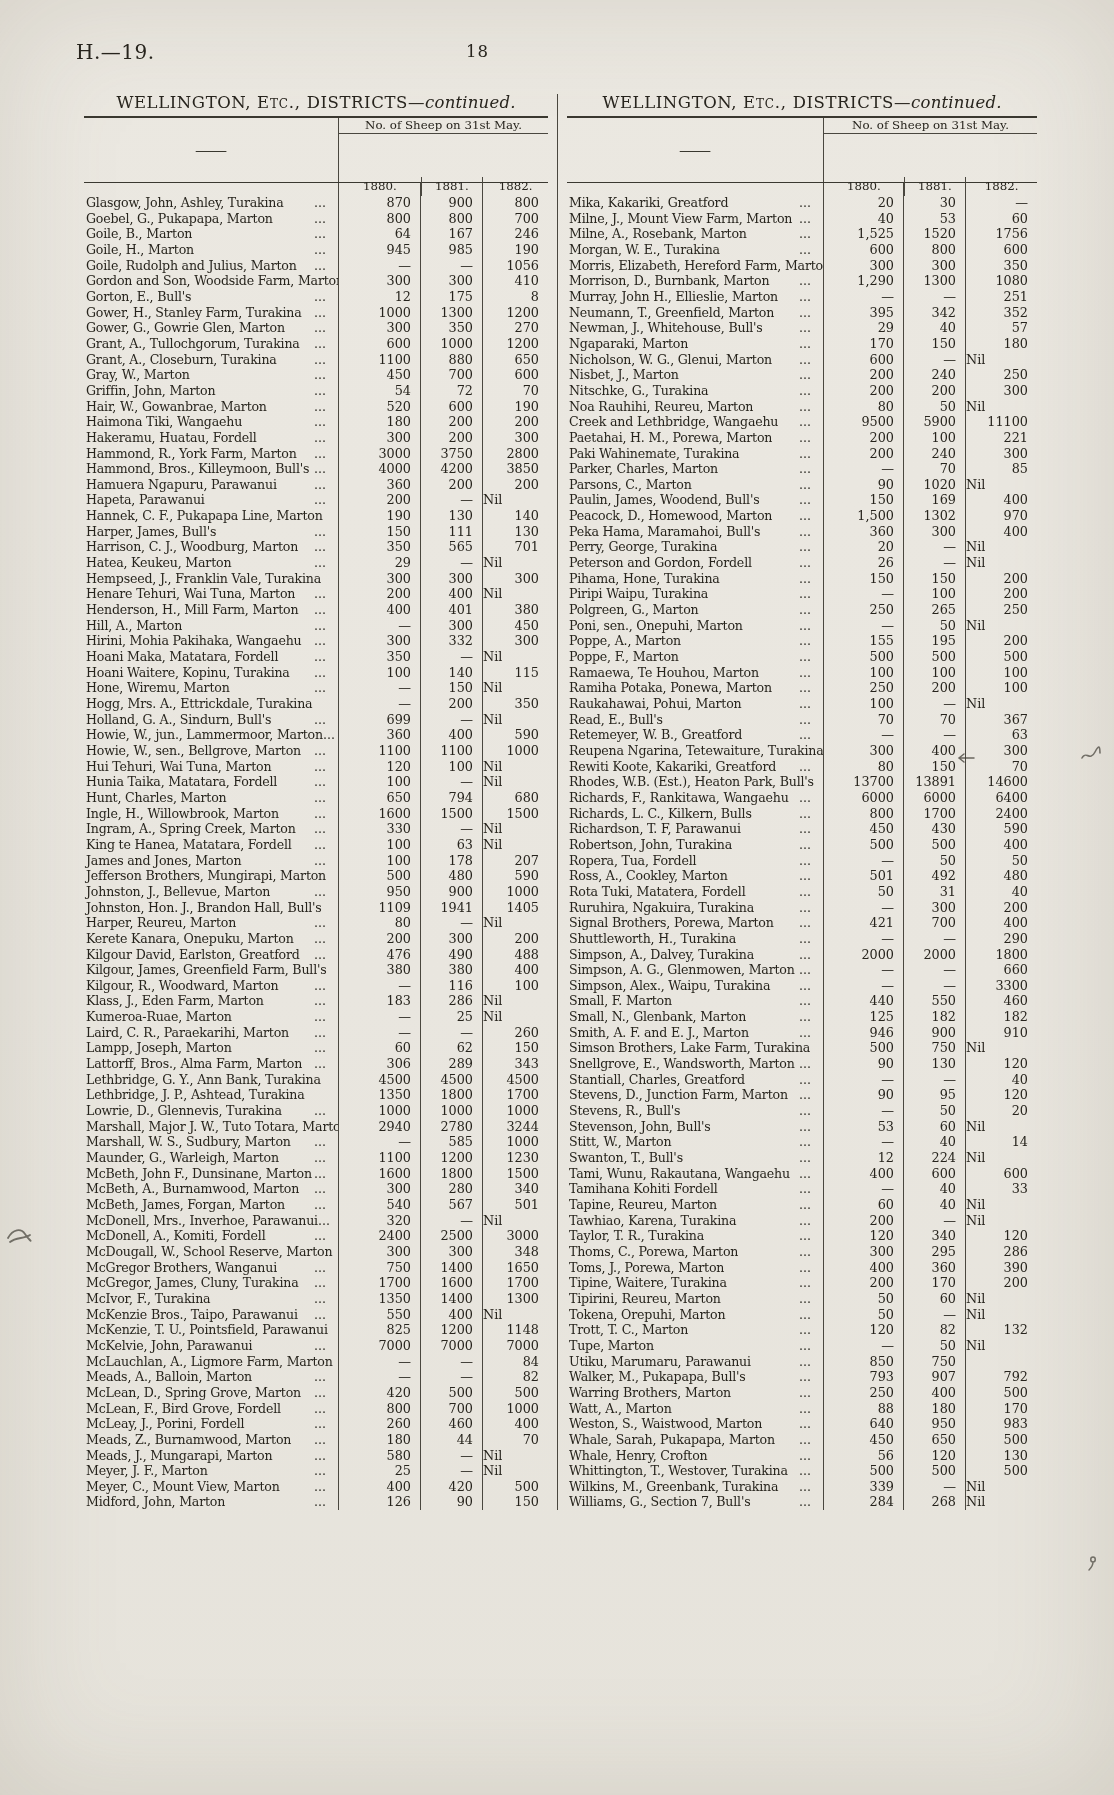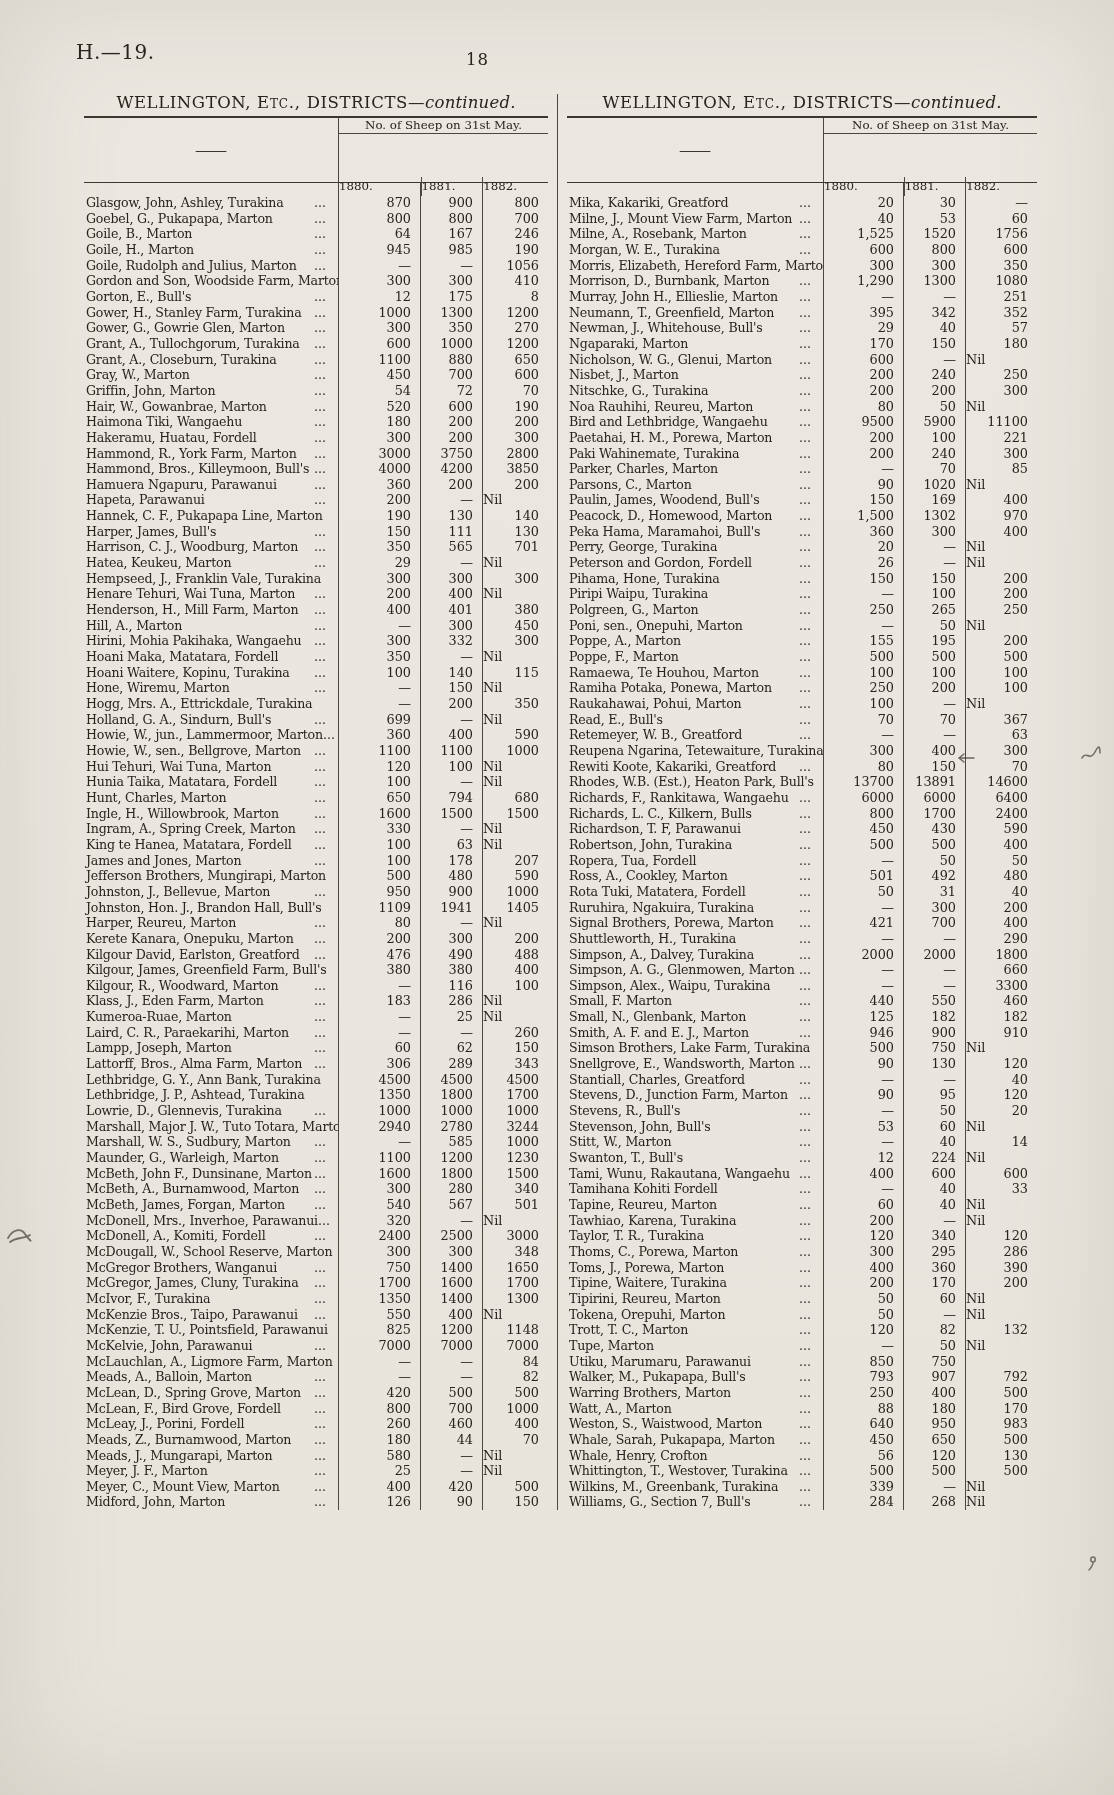--- a/index.html
+++ b/index.html
@@ -8,21 +8,21 @@
     width:1114px;height:1795px;
     margin:0 auto;
     background:#eae7e0;
     background-image:linear-gradient(180deg,#ebe8e1 0%,#e9e6df 55%,#e6e3db 100%);
     box-shadow:inset 0 0 120px rgba(120,110,90,.18);
     font-family:"DejaVu Serif","Liberation Serif",serif;
     color:#27241d;
     overflow:hidden;
   }
   .doc-ref{position:absolute;left:76px;top:40px;font-size:20px;letter-spacing:.5px;}
-  .page-num{position:absolute;left:466px;top:50px;font-size:16.5px;letter-spacing:1px;}
+  .page-num{position:absolute;left:466px;top:42px;font-size:16.5px;letter-spacing:1px;}
 
   .content{position:absolute;left:84px;top:92px;display:flex;align-items:stretch;}
   .tbl{display:flex;flex-direction:column;}
   .tbl-left{width:464px;}
   .tbl-right{width:470px;}
   .page-divider{width:1px;background:#4a473f;margin:2px 9px 0 9px;}
 
   .tbl-title{
     text-align:center;font-size:16.5px;letter-spacing:.6px;
     white-space:nowrap;height:24px;line-height:22px;
@@ -41,21 +41,21 @@
   .th-right{border-left:1px solid #4a473f;display:flex;flex-direction:column;box-sizing:border-box;gap:43px;}
   .tbl-left  .th-right{width:210px;}
   .tbl-right .th-right{width:214px;}
   .group-label{
     height:43px;border-bottom:1px solid #4a473f;
     display:flex;align-items:center;justify-content:center;
     font-size:11.8px;line-height:1.3;text-align:center;
   }
   .group-label span{display:block;width:160px;}
   .years-row{display:flex;flex:1;align-items:center;font-size:11.8px;}
-  .ycell{display:inline-block;text-align:left;box-sizing:border-box;border-left:1px solid #4a473f;height:100%;line-height:19px;}
+  .ycell{display:inline-block;text-align:center;box-sizing:border-box;border-left:1px solid #4a473f;height:100%;line-height:19px;}
   .ycell.c1{border-left:none;}
 
   .tgap{display:flex;height:12px;}
   .tgap .fill{flex:1;}
   .tgap .g{box-sizing:border-box;border-left:1px solid #4a473f;}
 
   .tbody{display:flex;flex-direction:column;}
   .trow{display:flex;height:15.66px;line-height:15.9px;font-size:12.6px;}
   .namecell{flex:1;display:flex;white-space:nowrap;overflow:hidden;padding-left:2px;}
   .nm{letter-spacing:-0.2px;}
@@ -1015,21 +1015,21 @@
             <span class="namecell">
               <span class="nm">Noa Rauhihi, Reureu, Marton</span>
               <span class="dots">...</span>
             </span>
             <span class="vcell c1">80</span>
             <span class="vcell c2">50</span>
             <span class="vcell c3 nil">Nil</span>
           </div>
           <div class="trow">
             <span class="namecell">
-              <span class="nm">Bird and Lethbridge, Wangaehu</span>
+              <span class="nm">Creek and Lethbridge, Wangaehu</span>
               <span class="dots">...</span>
             </span>
             <span class="vcell c1">9500</span>
             <span class="vcell c2">5900</span>
             <span class="vcell c3">11100</span>
           </div>
           <div class="trow">
             <span class="namecell">
               <span class="nm">Paetahai, H. M., Porewa, Marton</span>
               <span class="dots">...</span>

